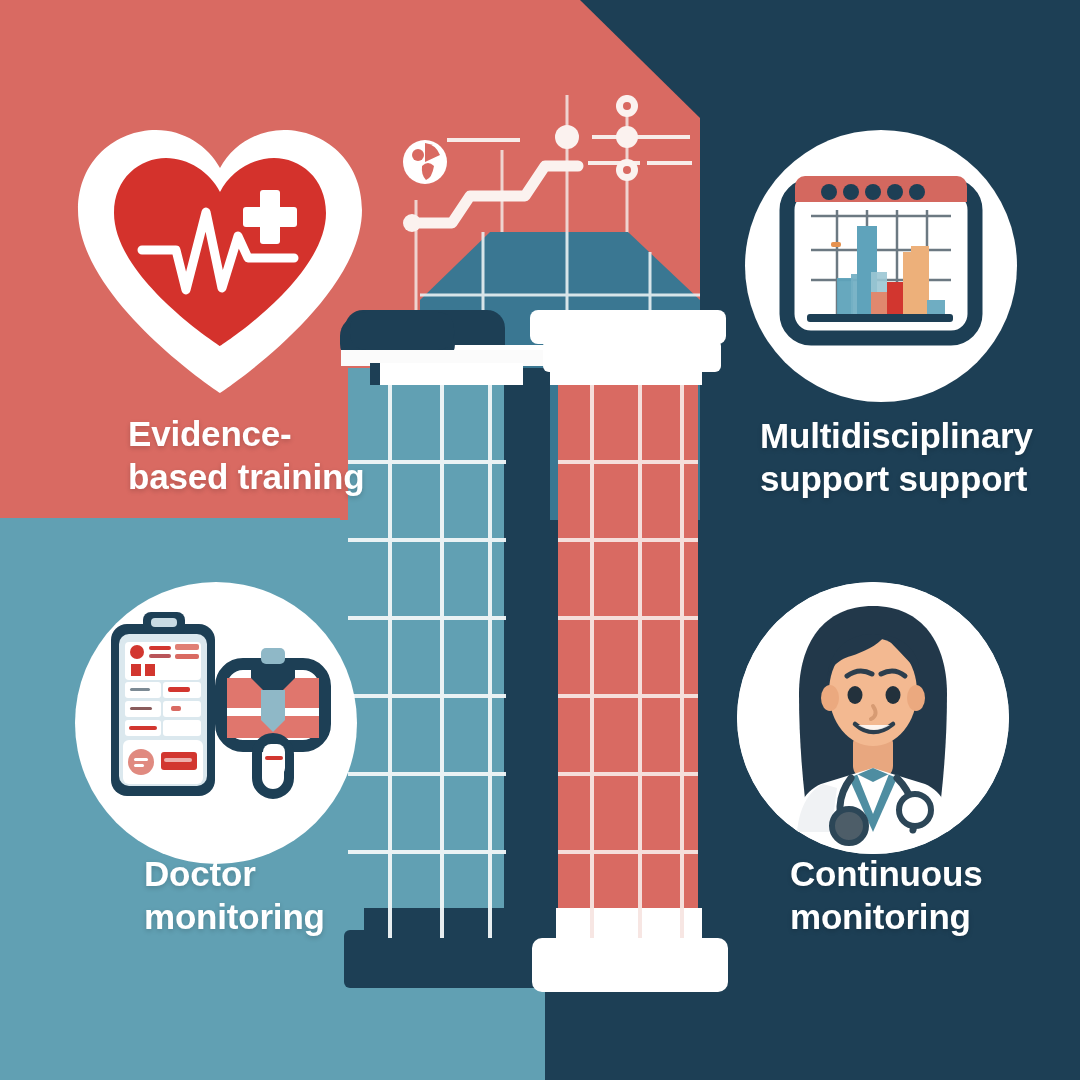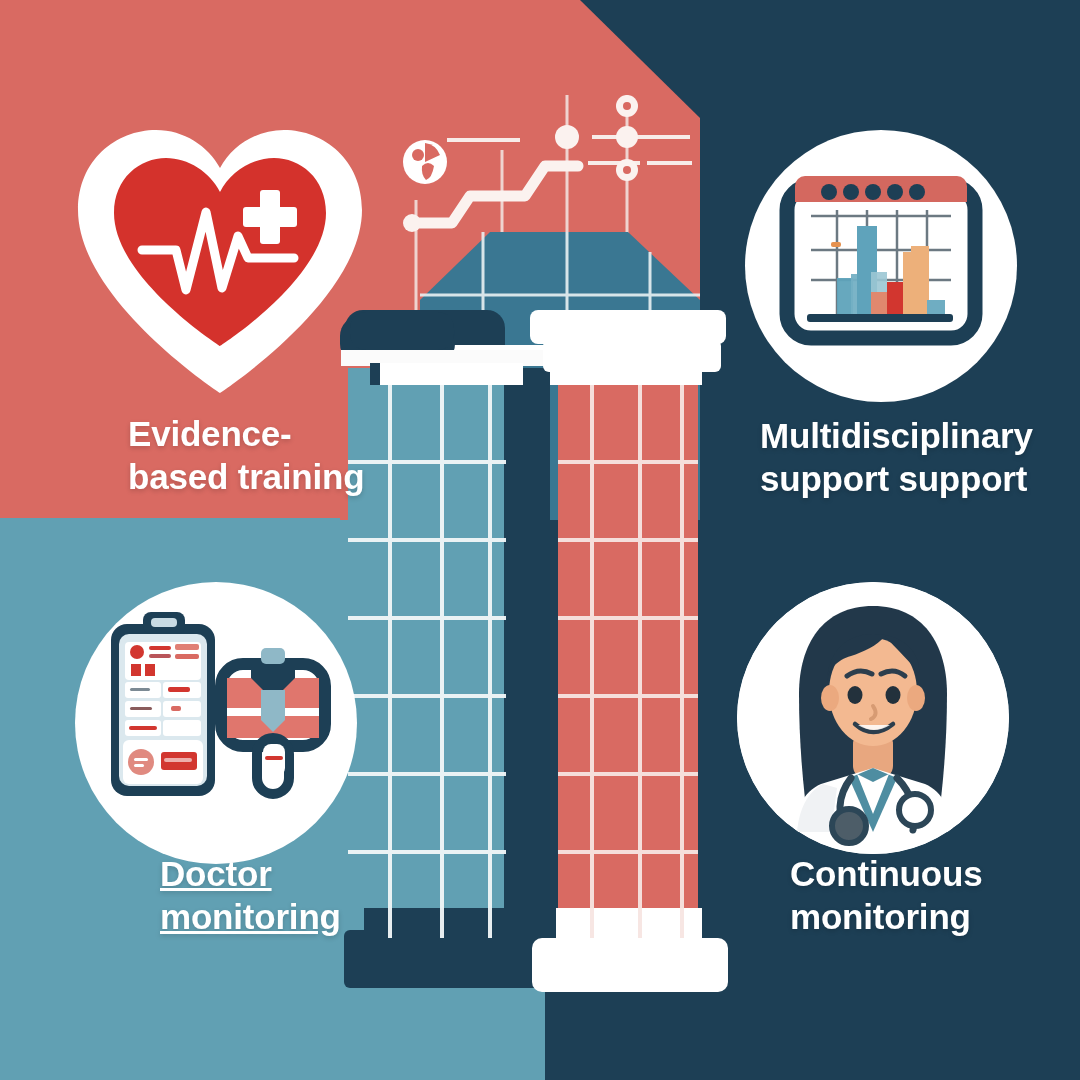--- a/index.html
+++ b/index.html
@@ -61,21 +61,21 @@
     color: #ffffff;
     font-size: 35px;
     font-weight: bold;
     line-height: 1.22;
     letter-spacing: -0.2px;
     text-shadow: 0 2px 5px rgba(0,0,0,0.18);
     white-space: pre-line;
   }
   #label-evidence      { left: 128px; top: 413px;  width: 300px; }
   #label-multi         { left: 760px; top: 415px;  width: 310px; }
-  #label-doctor        { left: 160px; top: 853px;  width: 290px; text-decoration: underline; }
+  #label-doctor        { left: 144px; top: 853px;  width: 290px; }
   #label-continuous    { left: 790px; top: 853px;  width: 300px; }
 </style>
 </head>
 <body>
 
 <div id="stage">
 
   <div class="quad" id="quad-tl"></div>
   <div class="quad" id="quad-bl"></div>
   <div class="quad" id="quad-right"></div>

